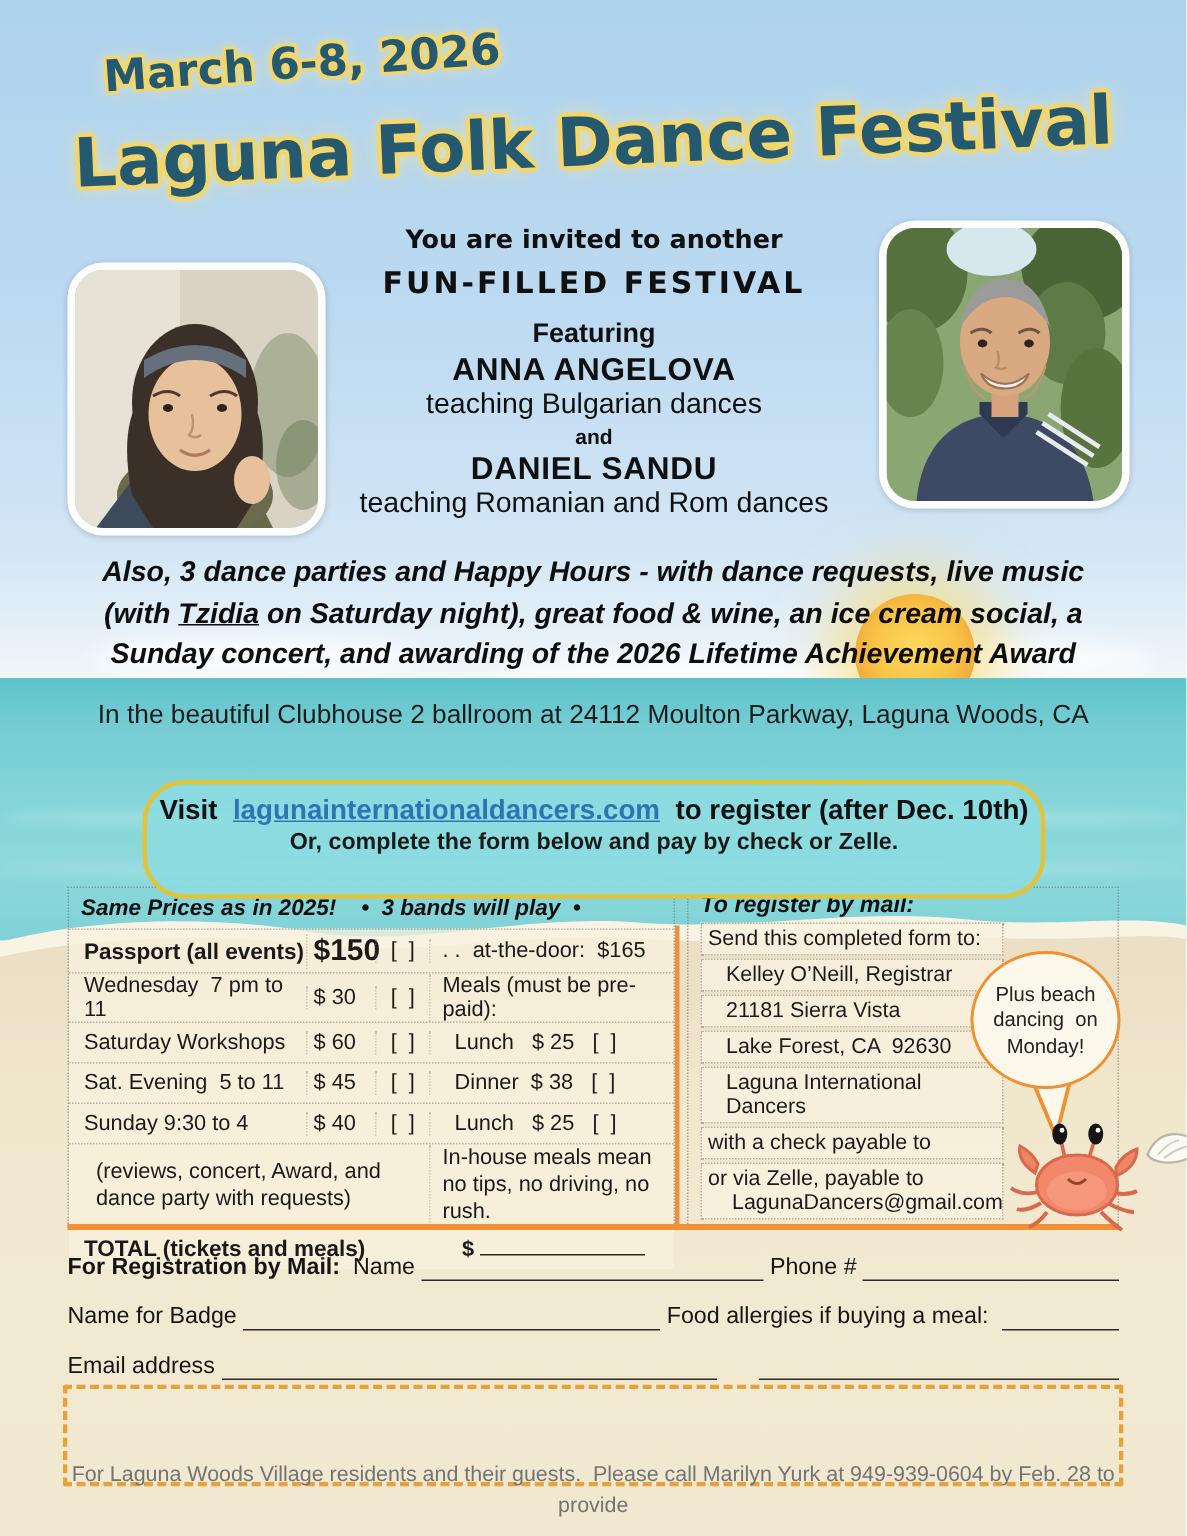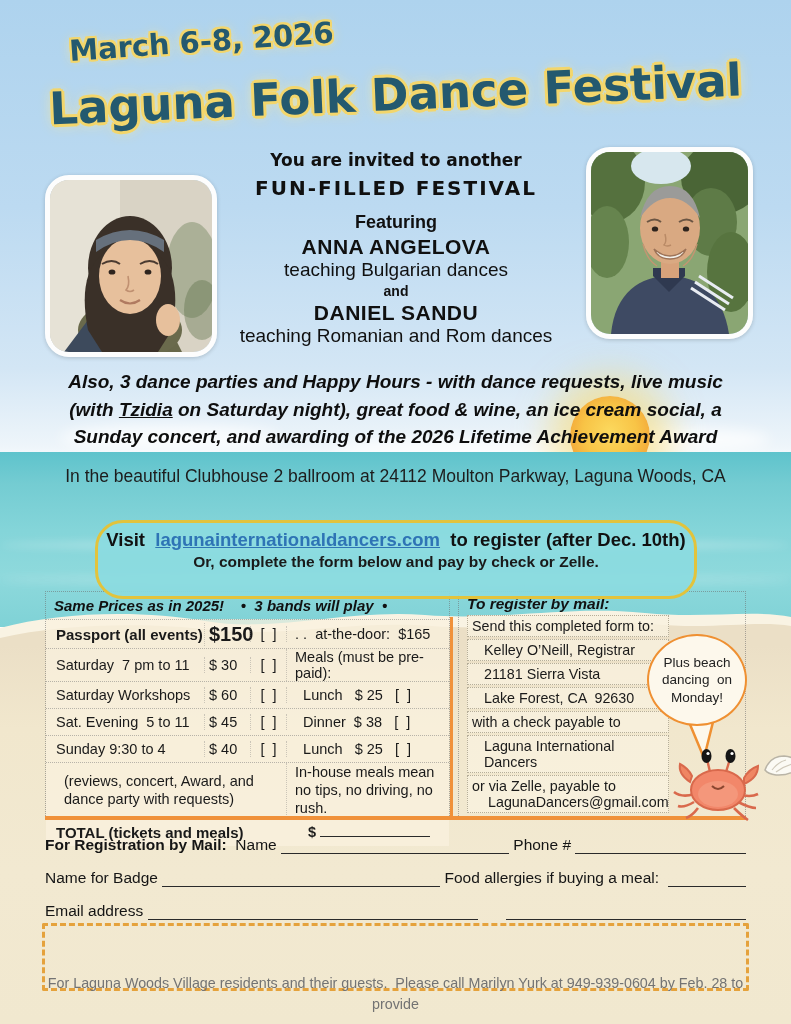--- a/index.html
+++ b/index.html
@@ -203,21 +203,21 @@
     <div class="pHead pre">Same Prices as in 2025!    •  3 bands will play  •</div>
 
     <div class="prow" style="min-height:29px;">
       <div class="pc1 bold" style="font-size:15px;">Passport (all events)</div>
       <div class="pc2 bold" style="font-size:20px;">$150</div>
       <div class="pc3 pre">[  ]</div>
       <div class="pc4 pre">. .  at-the-door:  $165</div>
     </div>
 
     <div class="prow" style="min-height:27px;">
-      <div class="pc1 pre">Saturday  7 pm to 11</div>
+      <div class="pc1 pre">Wednesday  7 pm to 11</div>
       <div class="pc2 pre">$ 30</div>
       <div class="pc3 pre">[  ]</div>
       <div class="pc4 pre">Meals (must be pre-paid):</div>
     </div>
 
     <div class="prow" style="min-height:27px;">
       <div class="pc1 pre">Saturday Workshops</div>
       <div class="pc2 pre">$ 60</div>
       <div class="pc3 pre">[  ]</div>
       <div class="pc4 pre">  Lunch   $ 25   [  ]</div>
@@ -253,22 +253,22 @@
 
   <div class="abs orangeV"></div>
   <div class="abs orangeH"></div>
 
   <div class="abs panel mail">
     <div class="mHead">To register by mail:</div>
     <div class="mbox">Send this completed form to:</div>
     <div class="mbox ind pre">Kelley O’Neill, Registrar</div>
     <div class="mbox ind pre">21181 Sierra Vista</div>
     <div class="mbox ind pre">Lake Forest, CA  92630</div>
+    <div class="mbox ind">Laguna International Dancers</div>
     <div class="mbox">with a check payable to</div>
-    <div class="mbox ind">Laguna International Dancers</div>
     <div class="mbox">
       <div>or via Zelle, payable to</div>
       <div class="ind">LagunaDancers@gmail.com</div>
     </div>
   </div>
 
   <div class="abs bubble">
     <div>Plus beach</div>
     <div class="pre">dancing  on</div>
     <div>Monday!</div>

